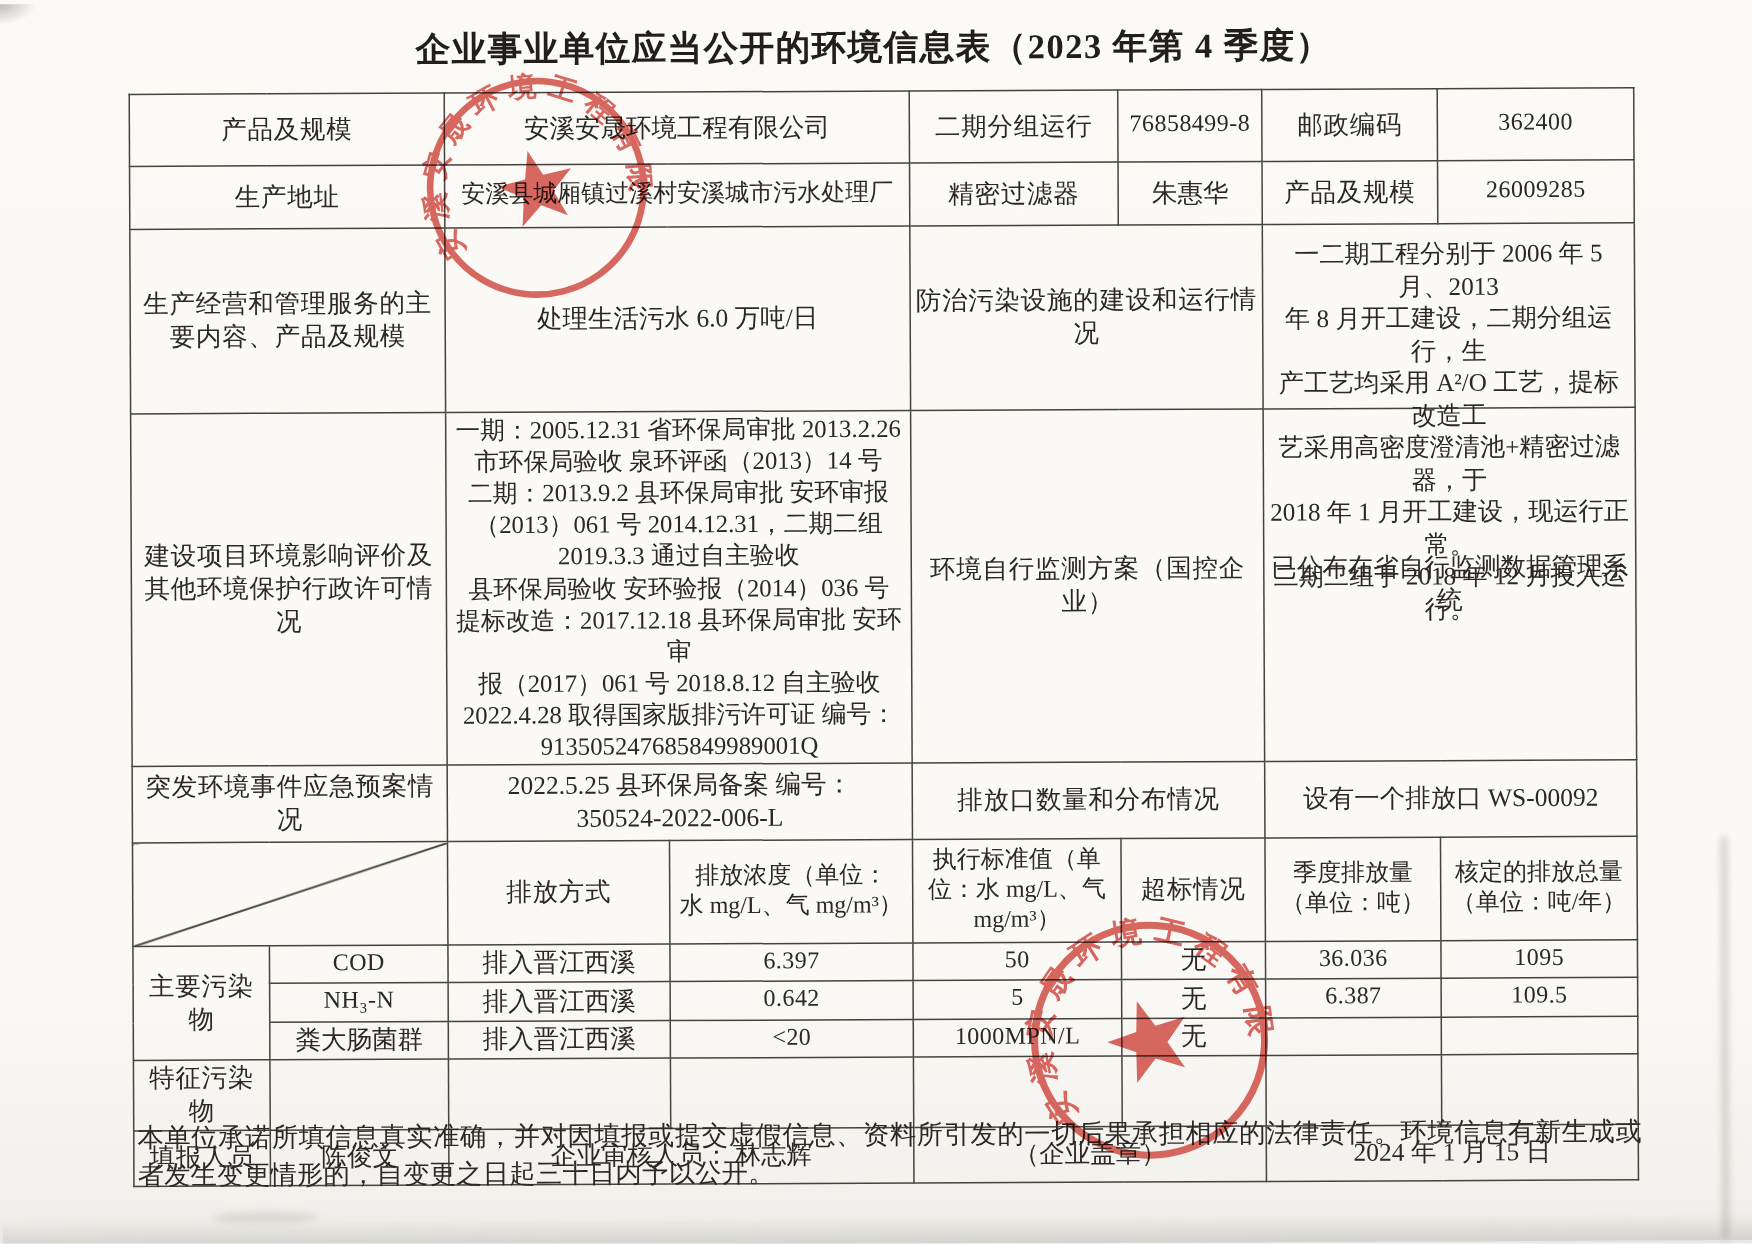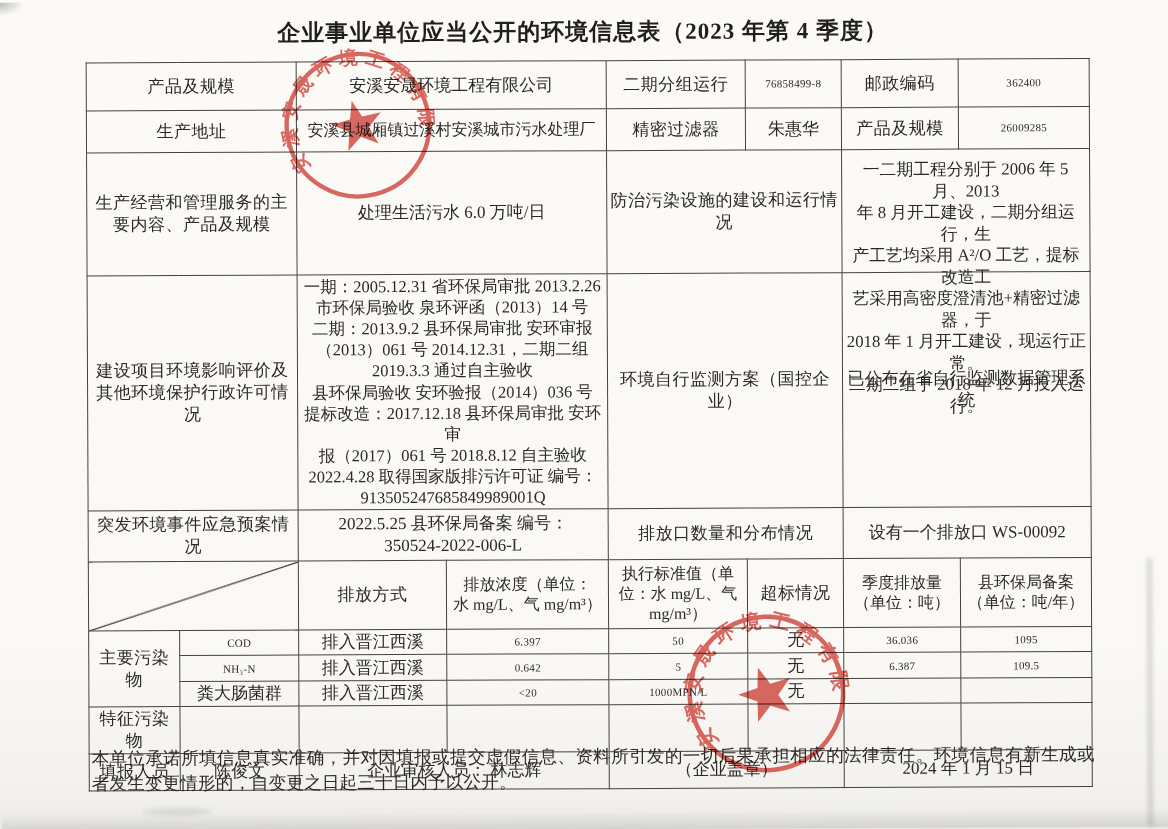--- a/index.html
+++ b/index.html
@@ -22,21 +22,21 @@
   table.sheet td{
     border:1.2px solid #46433e;
     text-align:center;vertical-align:middle;
     padding:1px 3px;line-height:1.28;
     overflow:visible;
   }
   .pre{white-space:pre-line;}
   .lbl{letter-spacing:0.5px;}
   .small{font-size:16px;}
   .smaller{font-size:16.5px;line-height:21.5px;}
-  .num{font-size:11px;letter-spacing:0.3px;}
+  .num{font-size:16px;letter-spacing:0.3px;}
   .topcell{vertical-align:top;}
   .overflow-box{height:112px;position:relative;z-index:3;line-height:21.5px;font-size:16.8px;white-space:pre-line;padding-top:8px;}
   .diag{
     background-image:linear-gradient(to bottom right,
       transparent calc(50% - 1px), #46433e calc(50% - 0.3px),
       #46433e calc(50% + 0.3px), transparent calc(50% + 1px));
   }
   .declaration{
     position:absolute;left:90px;top:744px;width:1003px;
     font-size:17.5px;line-height:1.43;text-align:justify;color:#2b2925;letter-spacing:0.2px;
@@ -139,21 +139,21 @@
       <td colspan="2" class="diag"></td>
       <td class="lbl">排放方式</td>
       <td class="pre small">排放浓度（单位：
 水 mg/L、气 mg/m³）</td>
       <td class="pre small">执行标准值（单
 位：水 mg/L、气
 mg/m³）</td>
       <td class="lbl">超标情况</td>
       <td class="pre small">季度排放量
 （单位：吨）</td>
-      <td class="pre small">县环保局备案
+      <td class="pre small">核定的排放总量
 （单位：吨/年）</td>
     </tr>
 
     <tr style="height:25px">
       <td rowspan="3" class="lbl">主要污染物</td>
       <td class="num">COD</td>
       <td>排入晋江西溪</td>
       <td class="num">6.397</td>
       <td class="num">50</td>
       <td>无</td>

